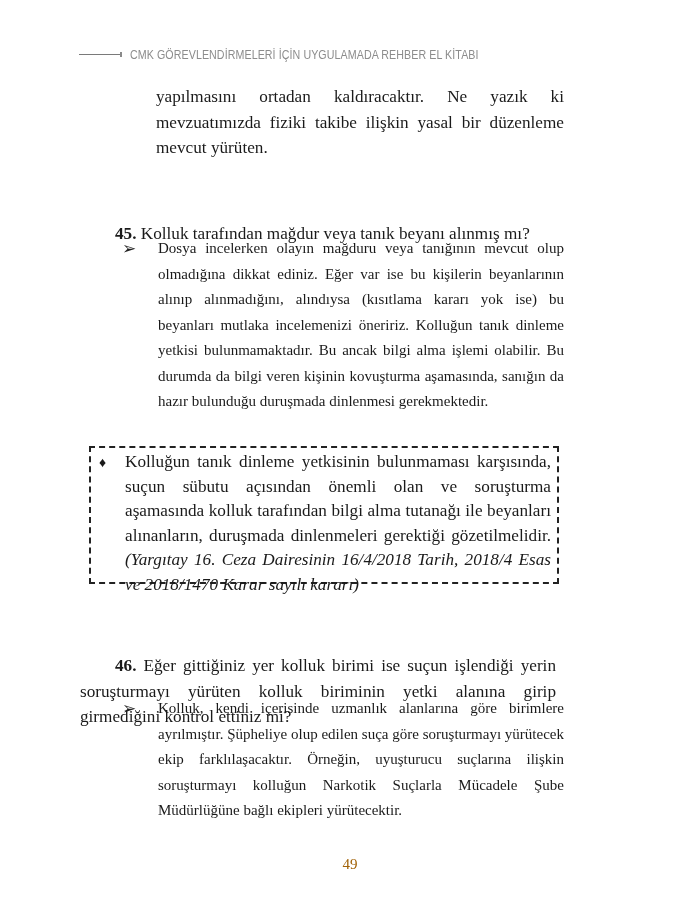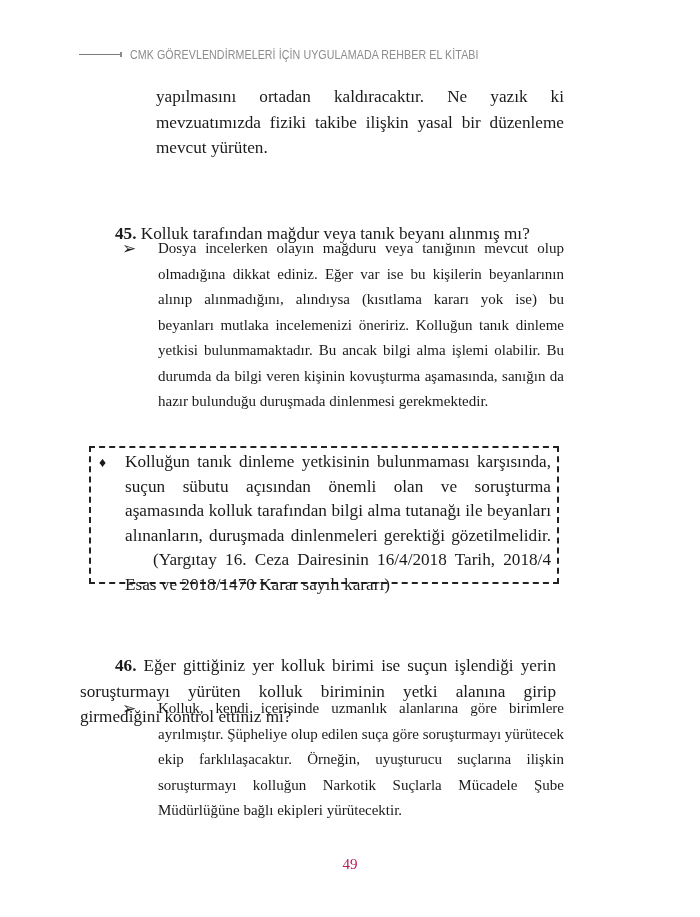--- a/index.html
+++ b/index.html
@@ -105,30 +105,30 @@
       line-height: 25.5px;
       padding-left: 2px;
     }
     .note-text {
       flex: 1;
       font-size: 17.2px;
       line-height: 24.5px;
       text-align: justify;
     }
     .citation {
-      margin-left: 28px;
+      font-style: italic;
     }
     .page-number {
       position: absolute;
       top: 856px;
       left: 0;
       width: 700px;
       text-align: center;
       font-size: 15px;
-      color: #be185d;
+      color: #a16207;
     }
   </style>
 </head>
 <body>
 
 <div class="header">
   <div class="header-line"></div>
   <div class="header-square"></div>
   <div class="header-title">CMK GÖREVLENDİRMELERİ İÇİN UYGULAMADA REHBER EL KİTABI</div>
 </div>

